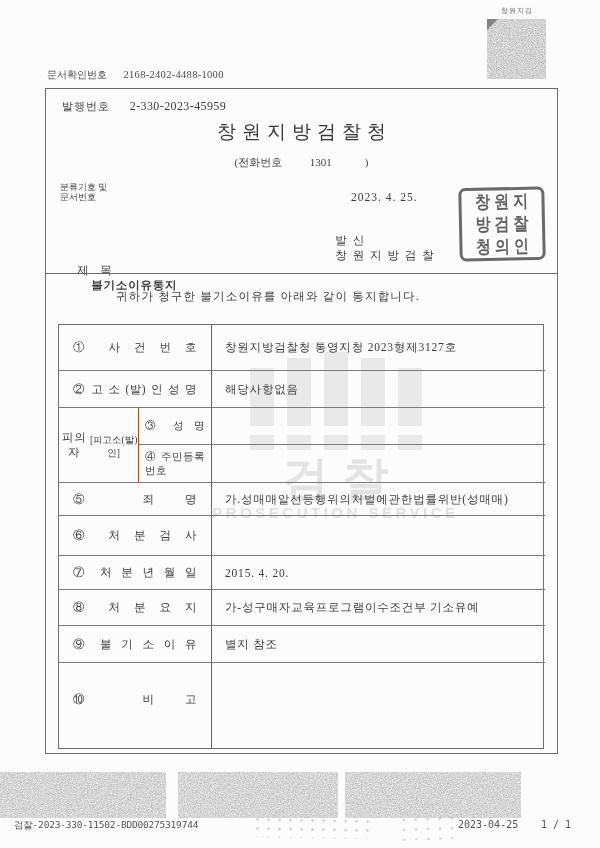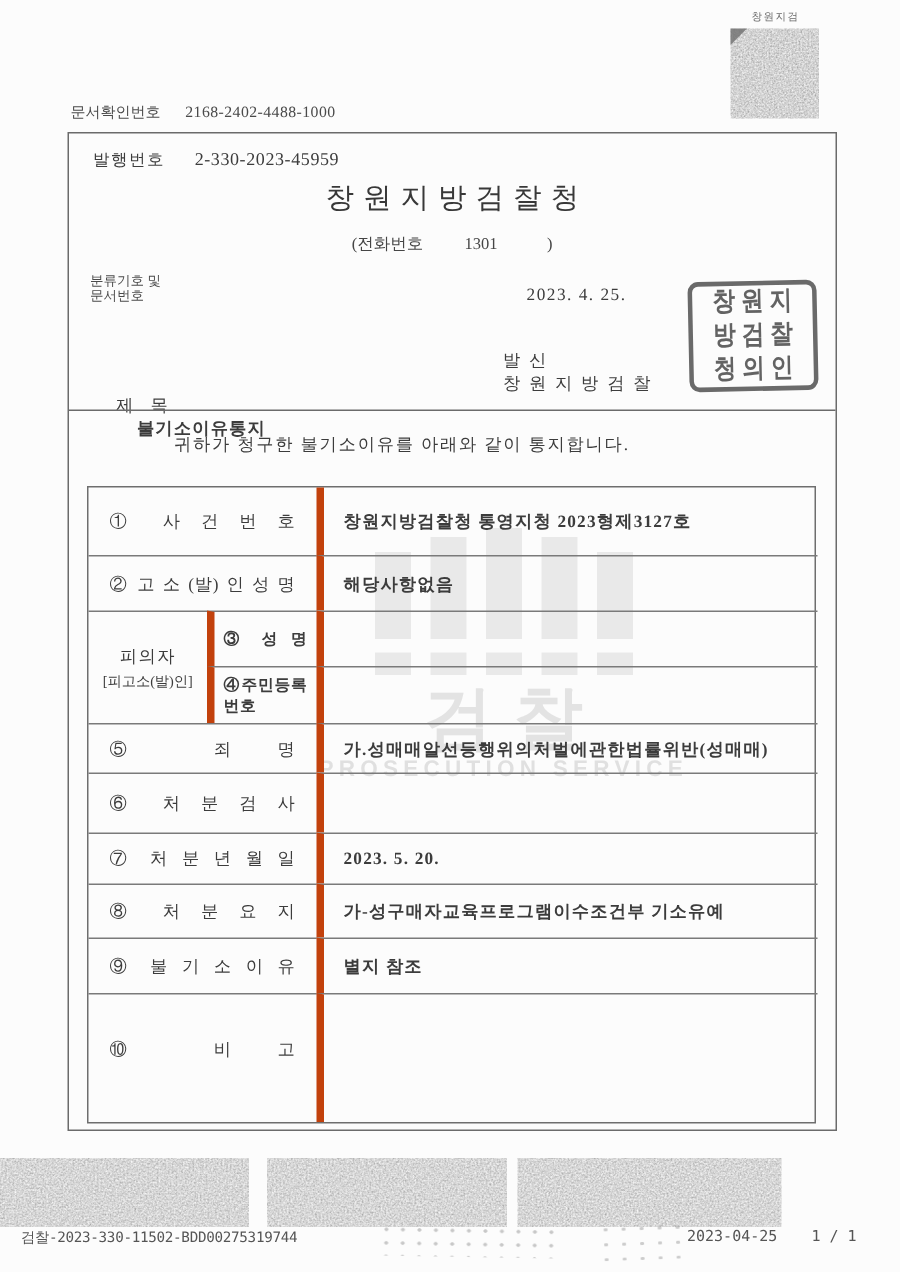--- a/index.html
+++ b/index.html
@@ -49,26 +49,26 @@
   .wm-en{margin-top:2px;font-size:15px;font-weight:bold;letter-spacing:3.5px;color:#e0e0e0;font-family:"Liberation Sans","DejaVu Sans",sans-serif;}
   
   .case-table{
     top:235px;left:12px;width:486px;height:425px;border:1.2px solid #6e6e6e;
     display:grid;grid-template-columns:79px 73px 334px;
     grid-template-rows:45px 37px 37px 38px 33px 40px 34px 36px 37px 1fr;
     font-size:11.5px;box-sizing:border-box;
   }
   .t-cell{display:flex;align-items:center;box-sizing:border-box;min-width:0;}
   .bt{border-top:1px solid #7a7a7a;}
-  .bl{border-left:5px solid #c2410c;font-weight:bold;}
+  .bl{border-left:1px solid #c2410c;}
   .t-lbl{grid-column:1/3;padding:0 14px;justify-content:center;}
   .t-lbl span,.t-sub span{display:block;width:100%;text-align:justify;text-align-last:justify;letter-spacing:.5px;}
   .t-sub{padding:0 6px;font-size:10.5px;}
   .t-val{padding:0 13px;letter-spacing:.8px;}
-  .t-group{flex-direction:column;justify-content:center;align-items:center;text-align:center;}
+  .t-group{justify-content:center;align-items:center;text-align:center;}
   .t-group .g1{font-size:11.5px;letter-spacing:1px;}
   .t-group .g2{font-size:9.5px;margin-top:3px;letter-spacing:0;}
   
   .strip{position:absolute;}
   .strip1{left:0;top:772px;width:166px;height:46px;}
   .strip2{left:178px;top:772px;width:160px;height:46px;}
   .strip3{left:345px;top:772px;width:176px;height:46px;}
   .foot-code{top:819px;left:14px;font-size:9.5px;font-family:"DejaVu Sans Mono","Liberation Mono",monospace;color:#555;letter-spacing:-.2px;}
   .foot-date{top:819px;left:458px;font-size:10px;font-family:"DejaVu Sans Mono","Liberation Mono",monospace;color:#555;}
   .foot-page{top:819px;left:541px;font-size:10px;font-family:"DejaVu Sans Mono","Liberation Mono",monospace;color:#555;}
@@ -188,21 +188,21 @@
       <div class="t-cell t-val bl bt" style="grid-row:5;grid-column:3">가.성매매알선등행위의처벌에관한법률위반(성매매)</div>
 
       <div class="t-cell t-lbl bt" style="grid-row:6">
           <span>⑥ 처 분 검 사</span>
         </div>
       <div class="t-cell t-val bl bt" style="grid-row:6;grid-column:3"></div>
 
       <div class="t-cell t-lbl bt" style="grid-row:7">
           <span>⑦ 처 분 년 월 일</span>
         </div>
-      <div class="t-cell t-val bl bt" style="grid-row:7;grid-column:3">2023. 5. 20.</div>
+      <div class="t-cell t-val bl bt" style="grid-row:7;grid-column:3">2015. 4. 20.</div>
 
       <div class="t-cell t-lbl bt" style="grid-row:8">
           <span>⑧ 처 분 요 지</span>
         </div>
       <div class="t-cell t-val bl bt" style="grid-row:8;grid-column:3">가-성구매자교육프로그램이수조건부 기소유예</div>
 
       <div class="t-cell t-lbl bt" style="grid-row:9">
           <span>⑨ 불 기 소 이 유</span>
         </div>
       <div class="t-cell t-val bl bt" style="grid-row:9;grid-column:3">별지 참조</div>

